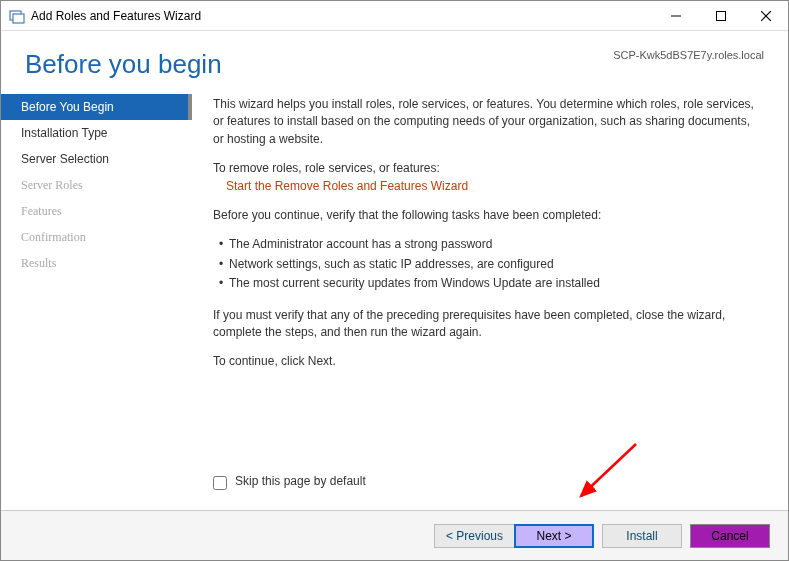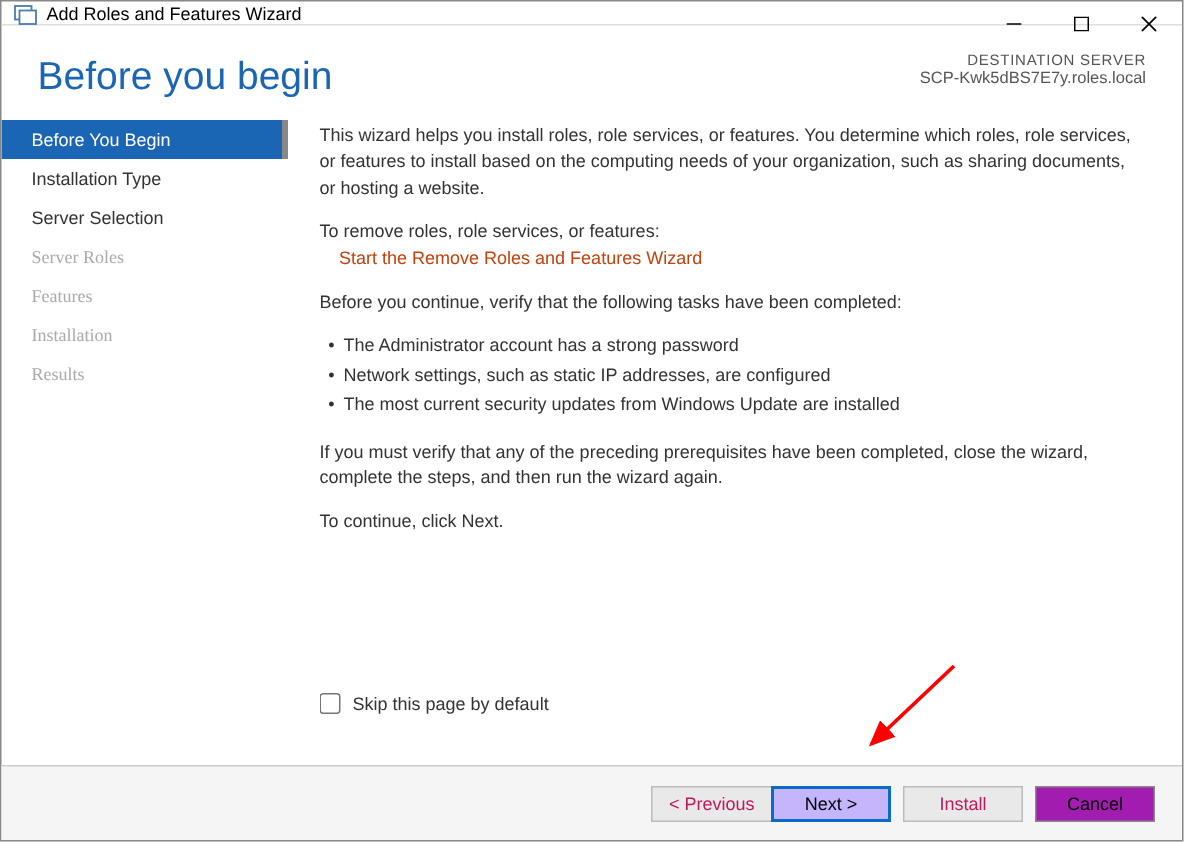--- a/index.html
+++ b/index.html
@@ -1,18 +1,18 @@
 <!DOCTYPE html>
 <html><head>
   <meta charset="utf-8">
   <style>
     * { box-sizing: border-box; margin: 0; padding: 0; }
     body { font-family: "Segoe UI", Tahoma, sans-serif; font-size: 12px; background: #fff; }
     .window { width: 789px; height: 561px; border: 1px solid #888; background: #fff; display: flex; flex-direction: column; position: relative; }
-    .titlebar { height: 16px; display: flex; align-items: center; padding: 0 0 0 8px; border-bottom: 1px solid #ddd; }
+    .titlebar { height: 30px; display: flex; align-items: center; padding: 0 0 0 8px; border-bottom: 1px solid #ddd; }
     .titlebar-icon { width: 16px; height: 16px; margin-right: 6px; display: flex; align-items: center; justify-content: center; }
     .titlebar-text { font-size: 12px; color: #000; flex: 1; }
     .win-controls { display: flex; height: 100%; }
     .win-btn { width: 45px; height: 30px; display: flex; align-items: center; justify-content: center; cursor: pointer; font-family: sans-serif; font-size: 10px; }
     .header-area { padding: 18px 24px 10px 24px; display: flex; justify-content: space-between; align-items: flex-start; }
     .page-title { font-size: 26px; font-weight: 300; color: #1a66b5; }
     .dest-label { text-align: right; font-size: 10px; color: #555; }
     .dest-label .label { letter-spacing: 0.5px; }
     .dest-server { font-size: 11px; color: #555; }
     .body-area { flex: 1; display: flex; overflow: hidden; }
@@ -21,26 +21,26 @@
     .step.active { background: #1a66b5; color: #fff; position: relative; }
     .step.active::after { content: ""; position: absolute; right: -1px; top: 0; width: 4px; height: 100%; background: #888; }
     .step.disabled { color: #aaa; font-family: Liberation Serif, serif; }
     .content { flex: 1; padding: 6px 28px 12px 22px; font-size: 12px; color: #333; line-height: 1.45; display: flex; flex-direction: column; }
     .content p { margin-bottom: 12px; }
     .link { color: #c2410c; cursor: pointer; display: inline-block; margin-bottom: 12px; margin-left: 13px; }
     .bullets { margin-bottom: 12px; }
     .bullets .row { display: flex; margin-bottom: 2px; }
     .bullet { width: 16px; text-align: center; }
     .content-spacer { flex: 1; }
-    .skip-row { display: flex; align-items: center; margin-top: auto; margin-bottom: 20px; }
+    .skip-row { display: flex; align-items: flex-end; margin-top: auto; margin-bottom: 8px; }
     .skip-row input { width: 14px; height: 14px; margin-right: 8px; }
     .footer { border-top: 1px solid #ccc; height: 50px; display: flex; align-items: center; justify-content: flex-end; padding-right: 18px; gap: 8px; background: #f5f5f5; }
     .btn-group { display: flex; }
     .btn { height: 24px; min-width: 80px; border: 1px solid #888; background: #a21caf; font-size: 12px; padding: 0 10px; cursor: pointer; }
-    .btn.disabled { color: #be185d; border-color: #bbb; background: #e9e9e9; }
+    .btn.disabled { color: #0c4a6e; border-color: #bbb; background: #e9e9e9; }
     .btn.default { border: 2px solid #0a6cc7; background: #c4b5fd; }
     .btn-group .btn:first-child { border-right: 0; }
     .arrow { position: absolute; left: 565px; top: 433px; pointer-events: none; }
   </style>
 </head>
 <body>
 
 <div class="window">
 
   <div class="titlebar">
@@ -67,21 +67,20 @@
             <line x1="0" y1="0" x2="10" y2="10" stroke="#000" stroke-width="1.2"></line>
             <line x1="10" y1="0" x2="0" y2="10" stroke="#000" stroke-width="1.2"></line>
           </svg>
         </div>
     </div>
   </div>
 
   <div class="header-area">
     <div class="page-title">Before you begin</div>
     <div class="dest-label">
-      <div class="label">DESTINATION SERVER</div>
       <div class="dest-server">SCP-Kwk5dBS7E7y.roles.local</div>
     </div>
   </div>
 
   <div class="body-area">
     <div class="sidebar">
       <div class="step active">
           <span>Before You Begin</span>
         </div>
       <div class="step">
@@ -90,21 +89,21 @@
       <div class="step">
           <span>Server Selection</span>
         </div>
       <div class="step disabled">
           <span>Server Roles</span>
         </div>
       <div class="step disabled">
           <span>Features</span>
         </div>
       <div class="step disabled">
-          <span>Installation</span>
+          <span>Confirmation</span>
         </div>
       <div class="step disabled">
           <span>Results</span>
         </div>
     </div>
 
     <div class="content">
       <p>This wizard helps you install roles, role services, or features. You determine which roles, role services, or features to install based on the computing needs of your organization, such as sharing documents, or hosting a website.</p>
       <div>To remove roles, role services, or features:</div>
       <span class="link">Start the Remove Roles and Features Wizard</span>

